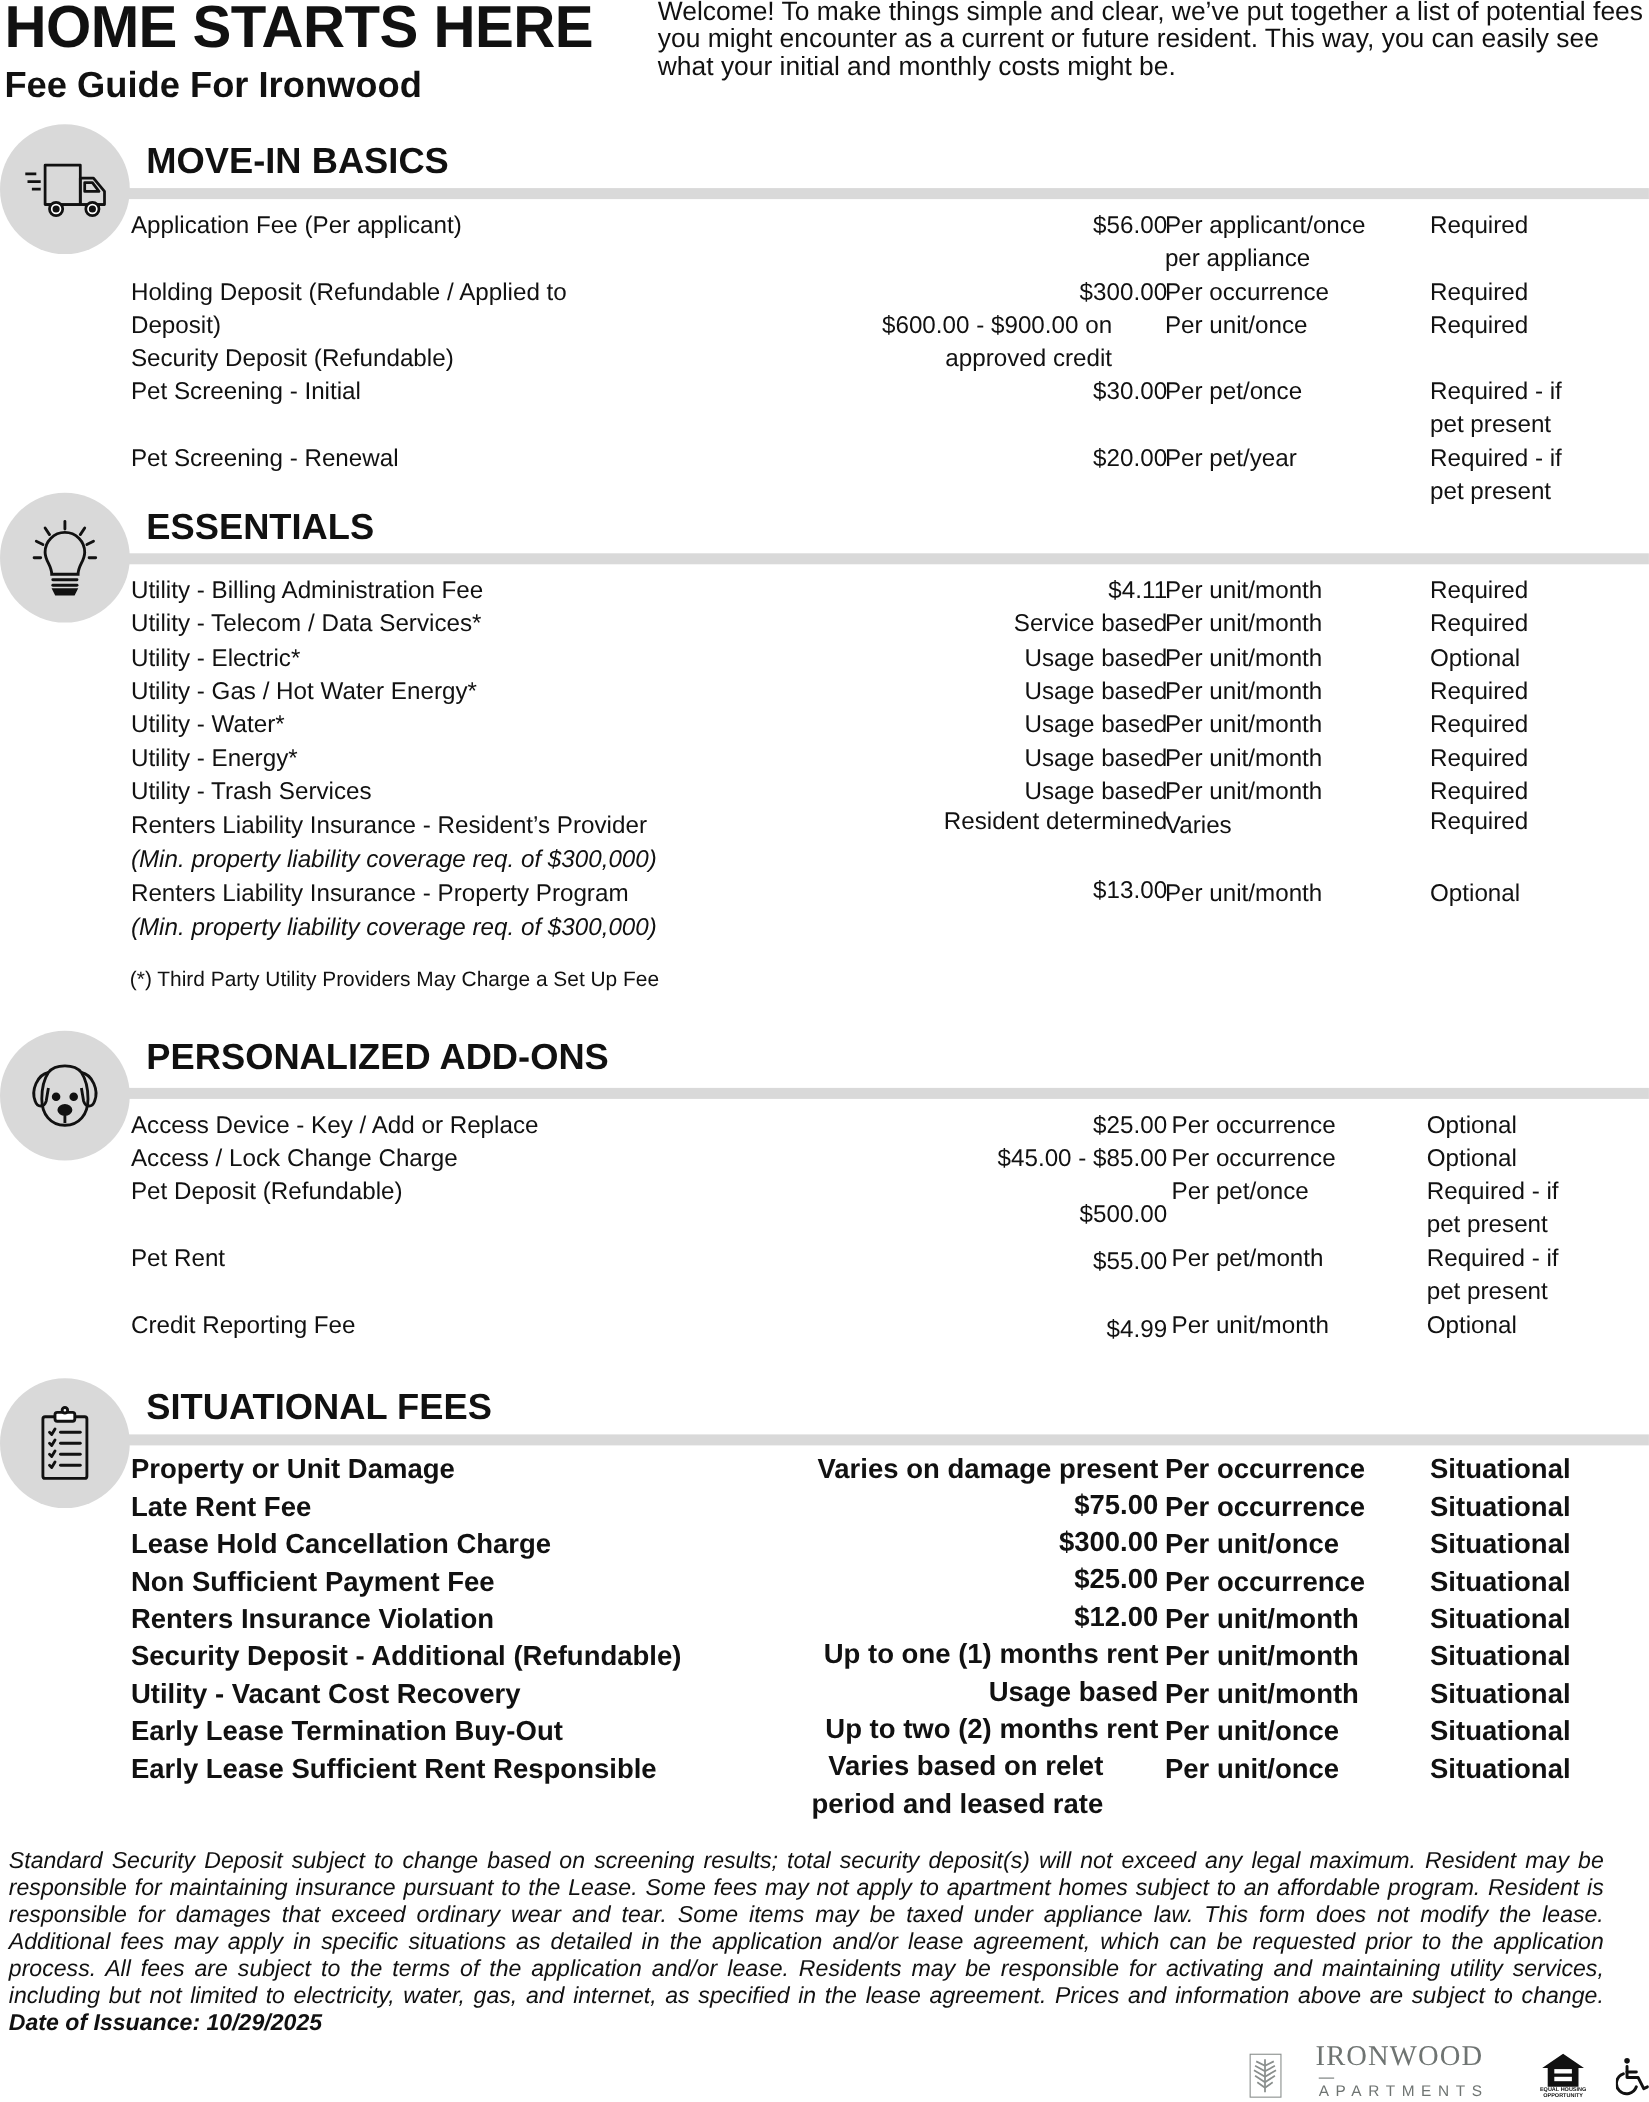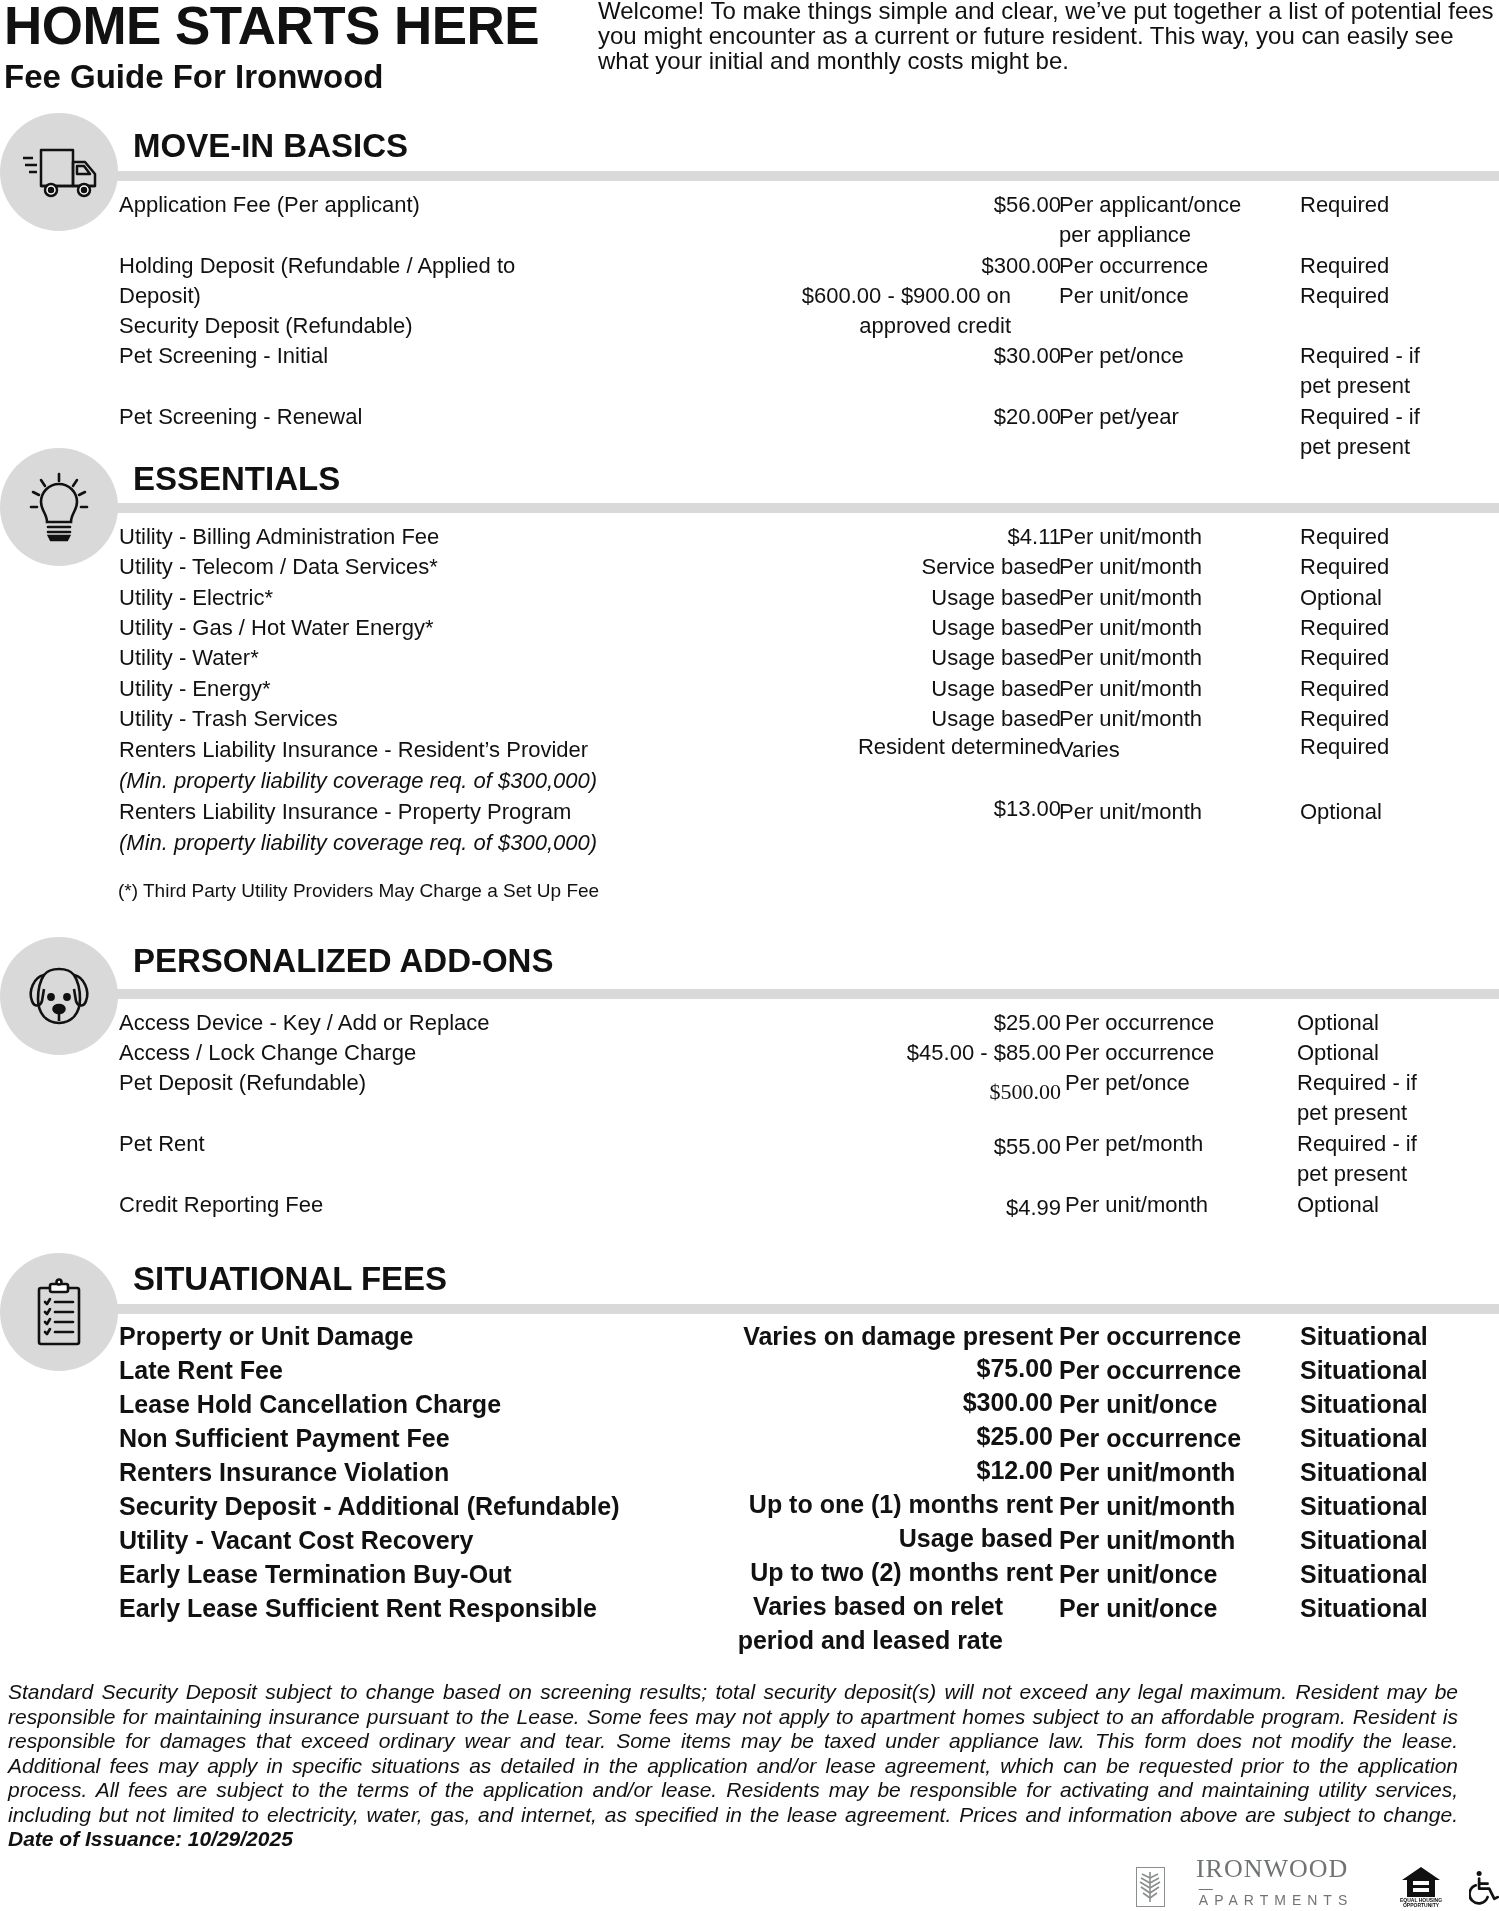--- a/index.html
+++ b/index.html
@@ -200,21 +200,21 @@
   <div class="cell c-req" style="left:1297px;">Optional</div>
 </div>
 <div class="row" style="top:1038px;">
   <div class="cell c-name">Access / Lock Change Charge</div>
   <div class="cell c-amt">$45.00 - $85.00</div>
   <div class="cell c-freq" style="left:1065px;">Per occurrence</div>
   <div class="cell c-req" style="left:1297px;">Optional</div>
 </div>
 <div class="row" style="top:1068px;">
   <div class="cell c-name">Pet Deposit (Refundable)</div>
-  <div class="cell c-amt" style="top:9px;font-family:Liberation Serif, serif;">$500.00</div>
+  <div class="cell c-amt" style="top:21px;">$500.00</div>
   <div class="cell c-freq" style="left:1065px;">Per pet/once</div>
   <div class="cell c-req" style="left:1297px; width:150px;">Required - if pet present</div>
 </div>
 <div class="row" style="top:1129px;">
   <div class="cell c-name">Pet Rent</div>
   <div class="cell c-amt" style="top:3px;">$55.00</div>
   <div class="cell c-freq" style="left:1065px;">Per pet/month</div>
   <div class="cell c-req" style="left:1297px; width:150px;">Required - if pet present</div>
 </div>
 <div class="row" style="top:1190px;">

